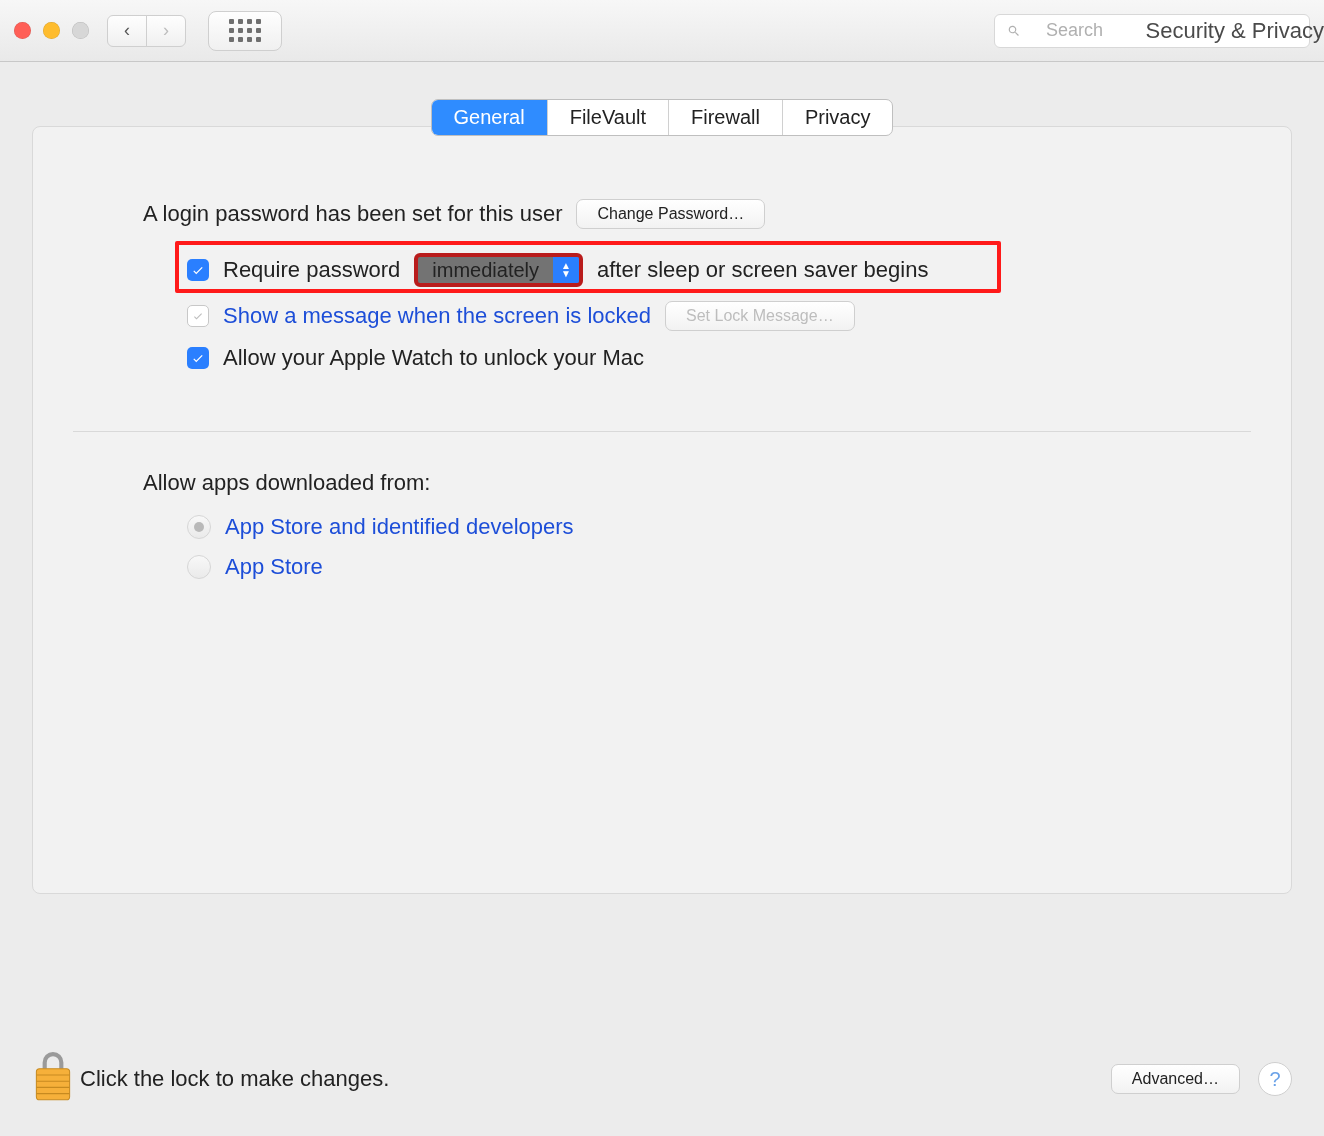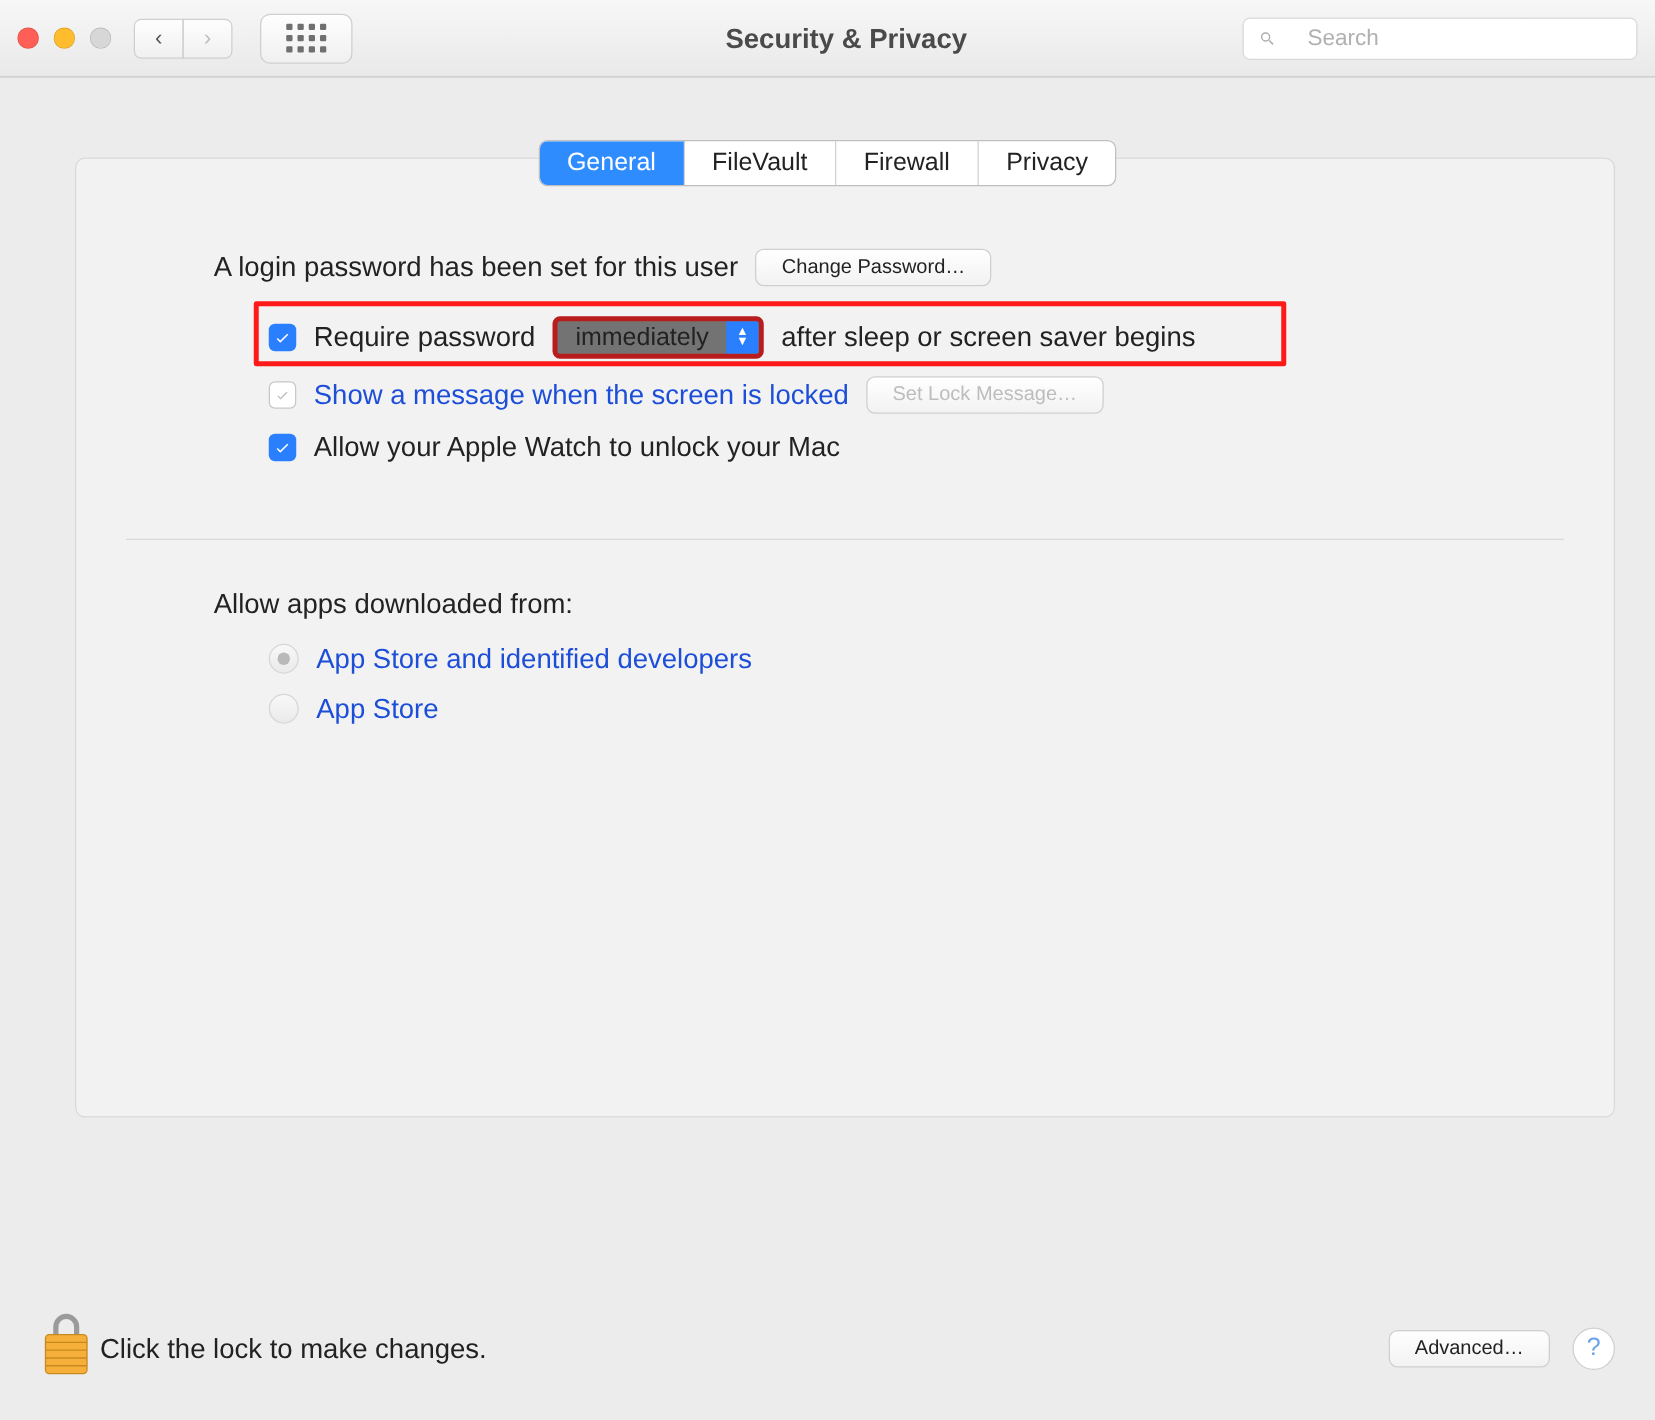--- a/index.html
+++ b/index.html
@@ -36,52 +36,51 @@
   .nav-btn.right{ border-radius: 0 6px 6px 0; margin-left:-1px; color:#bdbdbd; }
   .grid-btn {
     width: 74px; height: 40px; margin-left: 22px;
     background: linear-gradient(#fefefe,#f0f0f0);
     border: 1px solid #cfcfcf; border-radius: 8px;
     display:flex; align-items:center; justify-content:center;
   }
   .grid-dots { display:grid; grid-template-columns:repeat(4,5px); gap:4px; }
   .grid-dots span { width:5px; height:5px; background:#6f6f6f; border-radius:1px; }
   .window-title {
-    position:absolute; left:0; right:0; text-align:center;
-    font-size: 22px; font-weight: 700; color:#4a4a4a; pointer-events:none;padding-left:30px;
+    position:absolute; left:0; right:0; text-align:right;
+    font-size: 22px; font-weight: 400; color:#4a4a4a; pointer-events:none;padding-left:30px;
   }
   .search-box {
     margin-left:auto; width: 316px; height: 34px; background:#fff;
     border:1px solid #d8d8d8; border-radius: 6px; display:flex; align-items:center;
     padding: 0 12px; gap:23px; color:#b0b0b0;
   }
   .search-box svg { width:16px; height:16px; fill:#b0b0b0; }
   .search-box input { border:0; outline:0; font-size:18px; color:#333; width:100%; background:transparent; }
   .search-box input::placeholder { color:#b0b0b0; }
 
   
   .tabs {
-    display:flex; justify-content:center; position:absolute; top: 112px; left:0; right:0; z-index:2;
+    display:flex; justify-content:center; position:absolute; top: 99px; left:0; right:0; z-index:2;
   }
   .seg {
     display:flex; border:1px solid #bfbfbf; border-radius:7px; overflow:hidden; background:#fff;
   }
   .seg button {
     border:0; background:transparent; font-size:20px; padding: 6px 22px;
     border-right:1px solid #d0d0d0; color:#222; cursor:pointer;
   }
   .seg button:last-child{ border-right:0; }
   .seg button.active { background:#2f8cff; color:#fff; }
 
   
   .panel {
     position:absolute; top: 126px; left: 32px; right: 32px; height: 768px;
     background: #f2f2f2; border:1px solid #d9d9d9; border-radius: 8px;
     padding: 72px 110px 40px 110px;
-    margin-left: 28px;
   }
   .row { display:flex; align-items:center; gap:14px; font-size:22px; color:#222; }
   .row + .row { margin-top: 14px; }
   .indent { margin-left: 44px; }
   .mac-btn {
     background: linear-gradient(#ffffff,#f2f2f2); border:1px solid #cfcfcf;
     border-radius: 7px; padding: 5px 20px; font-size:16px; color:#222;
   }
   .mac-btn.disabled { color:#bdbdbd; }
   .checkbox {

